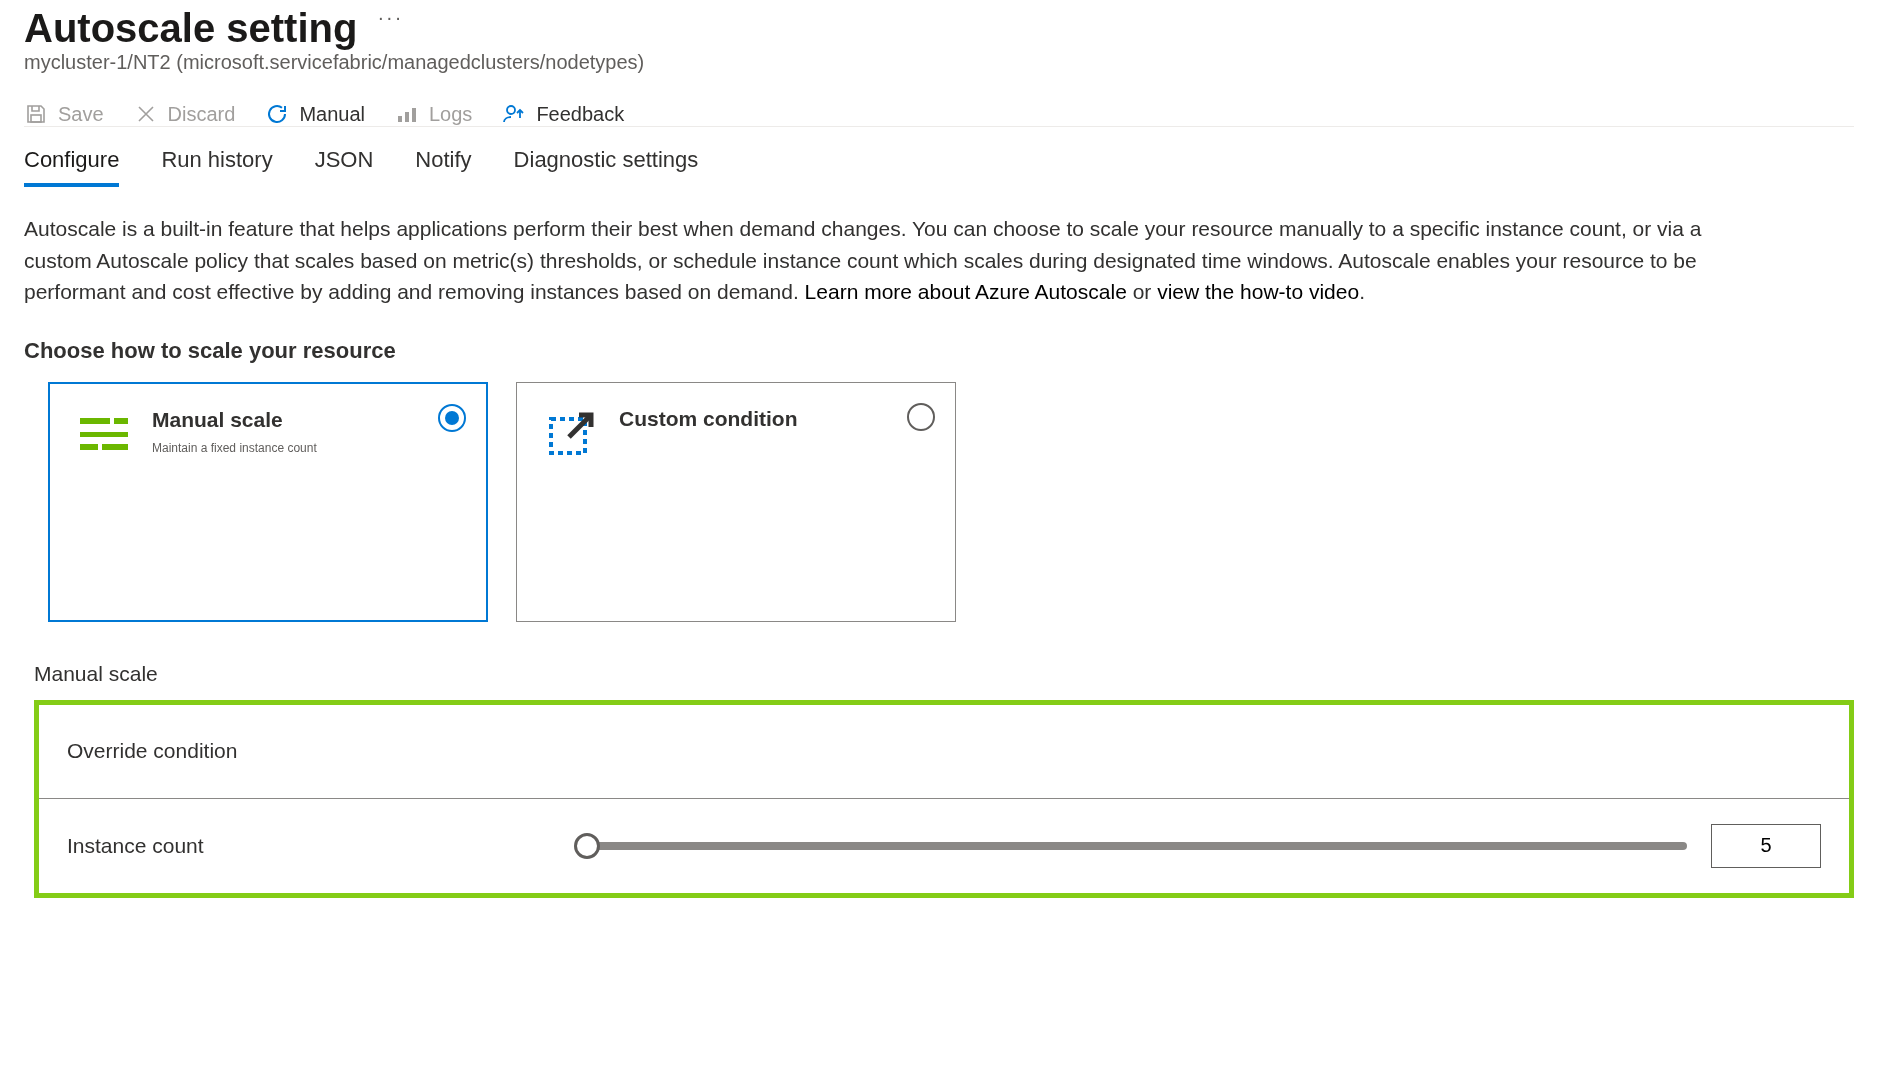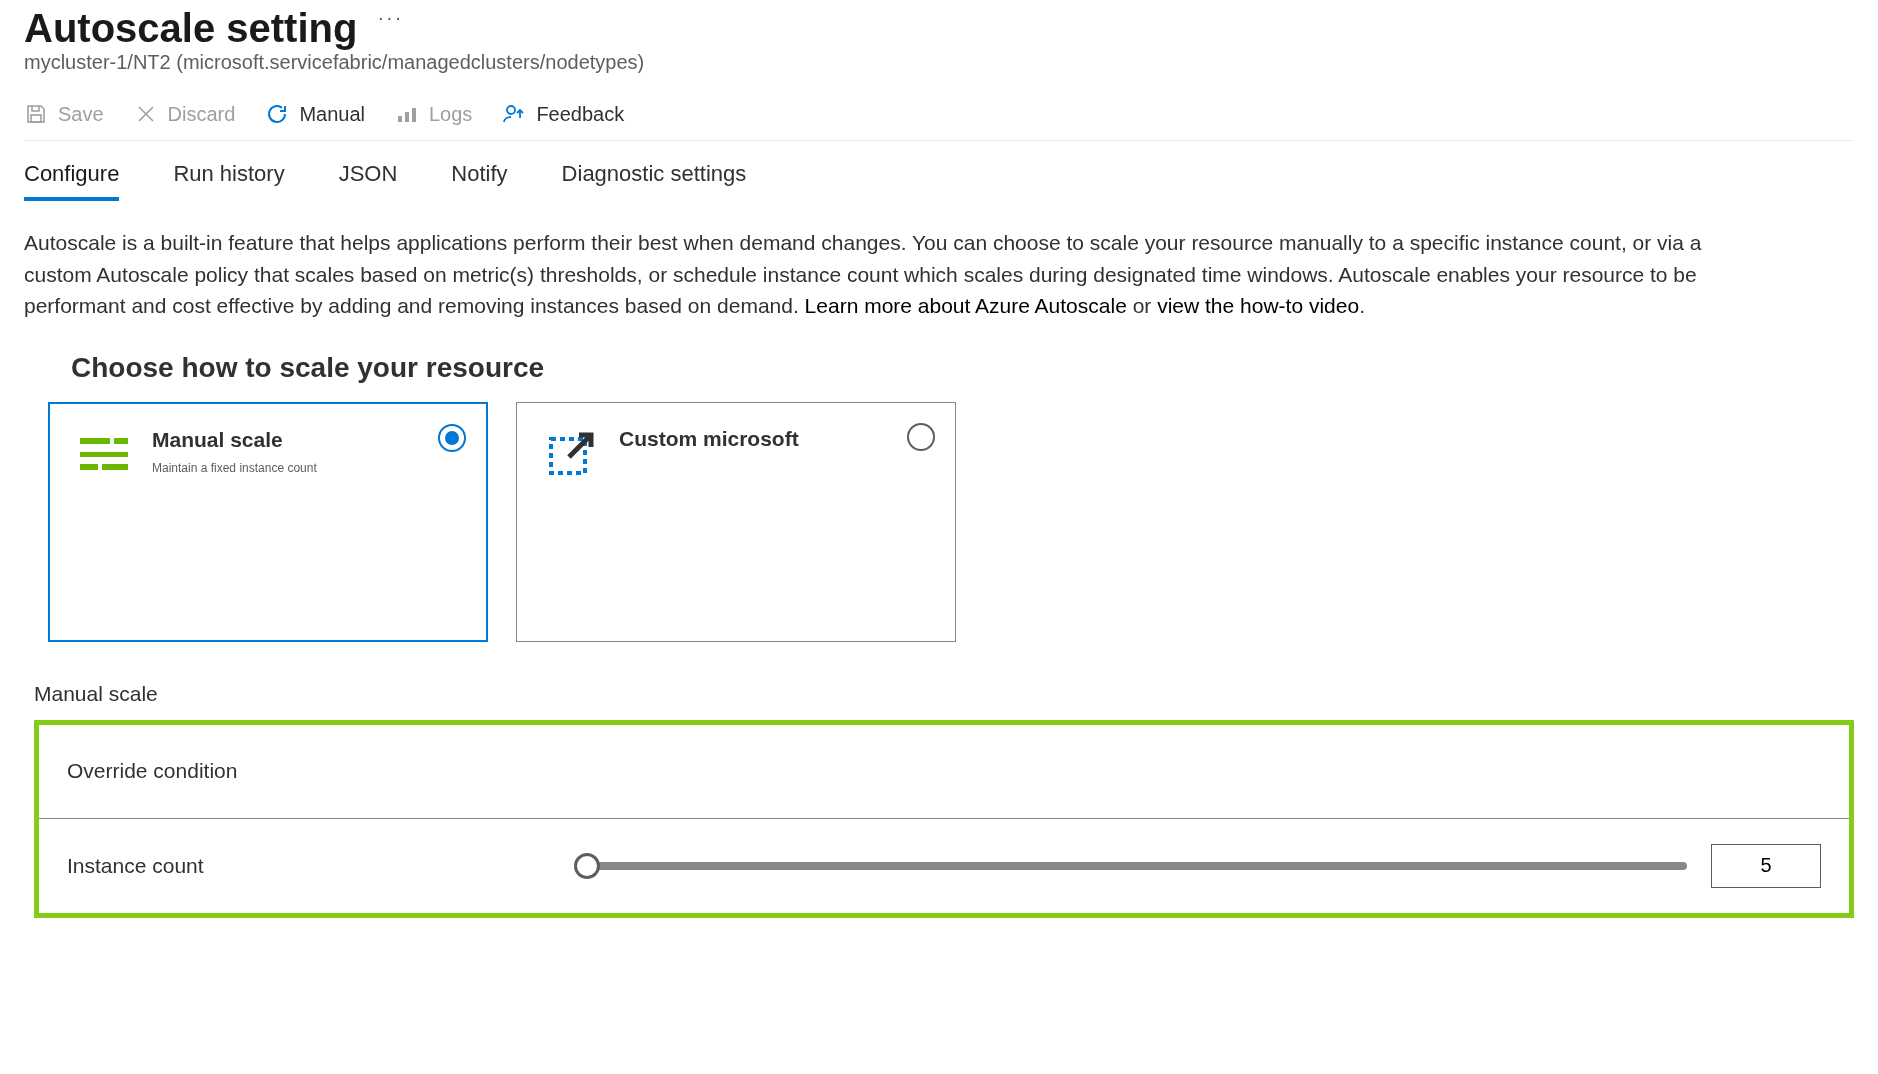--- a/index.html
+++ b/index.html
@@ -22,35 +22,34 @@
   .breadcrumb {
     color:#605e5c;
     font-size: 20px;
   }
   
   .toolbar {
     display:flex;
     gap: 30px;
     align-items:center;
     margin-top: 28px;
-    padding-bottom: 14px;
     border-bottom: 1px solid #edebe9;
   }
   .tbtn {
     display:flex; align-items:center; gap:10px;
     font-size: 20px;
     cursor:pointer;
     color:#323130;
   }
   .tbtn.disabled { color:#a19f9d; }
   .icon { display:inline-flex; width:24px; height:24px; }
   
   .tabs {
     display:flex;
-    gap: 54px;
+    gap: 42px;
     margin-top: 20px;
     font-size: 22px;
   }
   .tab { padding-bottom: 10px; cursor:pointer; color:#323130; }
   .tab.active {
     color:#1b1a19;
     font-weight:400;
     border-bottom: 4px solid #0078d4;
   }
   
@@ -58,23 +57,22 @@
     margin-top: 26px;
     font-size: 21px;
     line-height: 1.5;
     color:#323130;
     max-width: 1720px;
   }
   .description a { color:#000000; text-decoration:none; }
   
   .section-heading {
     margin-top: 30px;
-    font-size: 28px;
+    font-size: 22px;
     font-weight: 700;
-    margin-left: 47px;
   }
   
   .cards {
     display:flex;
     gap: 28px;
     margin-top: 18px;
     margin-left: 24px;
   }
   .card {
     position:relative;
@@ -248,21 +246,21 @@
   <div class="card">
     <div class="card-radio"></div>
     <span class="card-icon">
       <svg viewBox="0 0 56 56" width="56" height="56">
         <rect x="8" y="12" width="34" height="34" fill="none" stroke="#0078d4" stroke-width="4" stroke-dasharray="5 4"></rect>
         <path d="M26 30 L46 10" stroke="#323130" stroke-width="5"></path>
         <path d="M36 8 H48 V20" fill="none" stroke="#323130" stroke-width="5"></path>
       </svg>
     </span>
     <div>
-      <p class="card-title">Custom microsoft</p>
+      <p class="card-title">Custom condition</p>
     </div>
   </div>
 </div>
 
 <div class="panel-label">Manual scale</div>
 <div class="panel">
   <div class="panel-row">
     <div class="row-label">Override condition</div>
   </div>
   <div class="panel-row">

